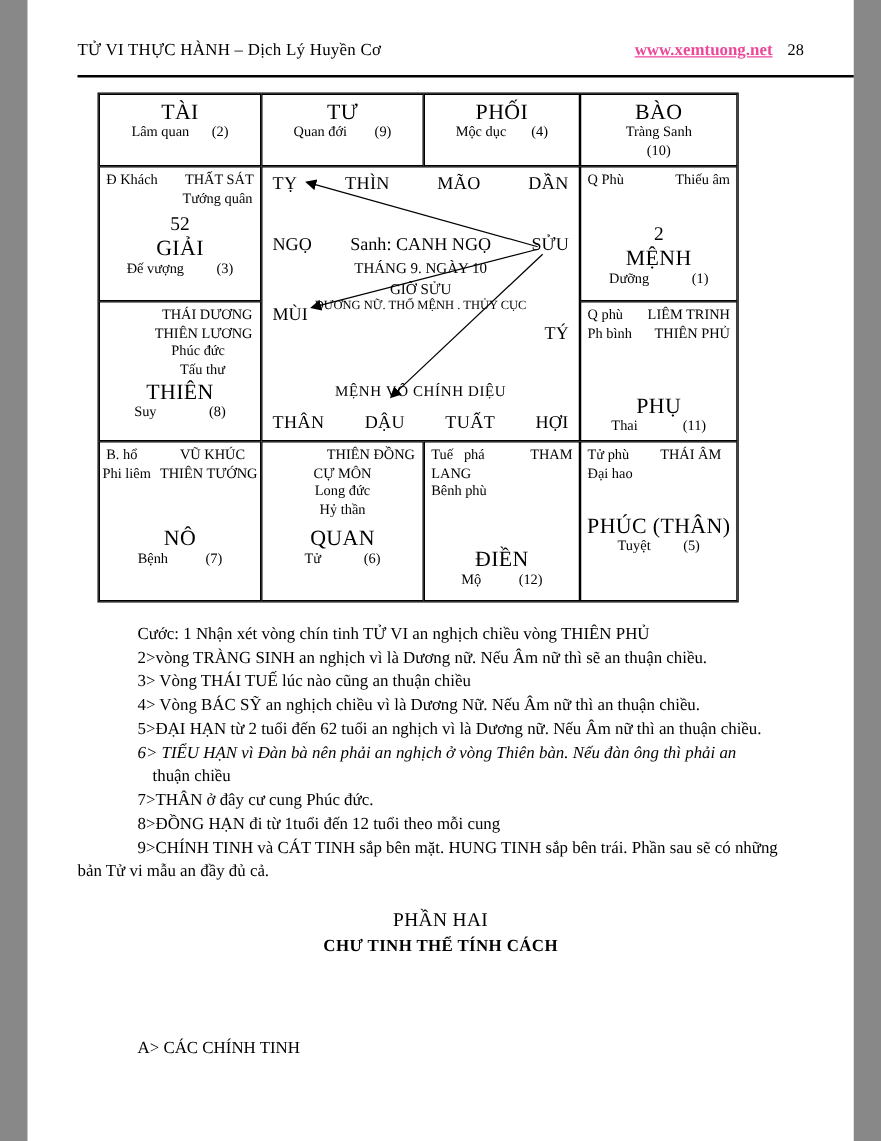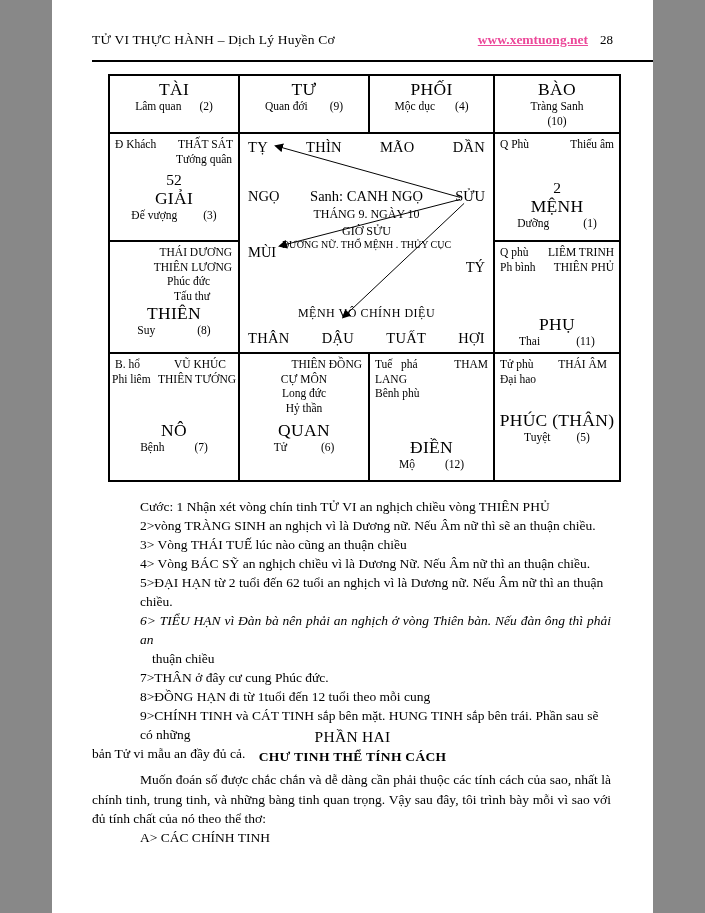--- a/index.html
+++ b/index.html
@@ -1,17 +1,17 @@
 <!DOCTYPE html>
 <html><head>
 <meta charset="utf-8">
 <style>
   html,body{margin:0;padding:0;background:#888;}
   .page{
-    position:relative; width:601px; height:913px; background:#ffffff;
+    position:relative; width:661px; height:913px; background:#ffffff;
     font-family:"Liberation Serif", serif; color:#000; margin:0 auto; overflow:hidden;
   }
   
   .header{position:absolute; left:40px; right:40px; top:32px; display:flex; align-items:baseline; font-size:13.5px;}
   .header .title{flex:1; letter-spacing:.2px;}
   .header .link{color:#ec4899; font-weight:bold; text-decoration:underline; font-size:13.5px;}
   .header .pnum{margin-left:12px; font-size:13px;}
   .hrule{position:absolute; left:40px; width:622px; top:60px; height:2px; background:#000;}
 
   
@@ -259,16 +259,15 @@
     <div class="note-ind note-just">6&gt; TIỂU HẠN vì Đàn bà nên phải an nghịch ở vòng Thiên bàn. Nếu đàn ông thì phải an</div>
     <div class="note-hang">thuận chiều</div>
     <div class="note-ind">7&gt;THÂN ở đây cư cung Phúc đức.</div>
     <div class="note-ind">8&gt;ĐỒNG HẠN đi từ 1tuổi đến 12 tuổi theo mỗi cung</div>
     <div class="note-ind">9&gt;CHÍNH TINH và CÁT TINH sắp bên mặt. HUNG TINH sắp bên trái. Phần sau sẽ có những</div>
     <div>bản Tử vi mẫu an đầy đủ cả.</div>
   </div>
 
   <div class="s2-title">PHẦN HAI</div>
   <div class="s2-sub">CHƯ TINH THỂ TÍNH CÁCH</div>
-  <div class="s2-para">Muốn đoán số được chắc chắn và dễ dàng cần phải thuộc các tính cách của sao, nhất là chính tinh, trung tinh, và những bàng tinh quan trọng. Vậy sau đây, tôi trình bày mỗi vì sao với đủ tính chất của nó theo thể thơ:</div>
   <div class="s2-item">A&gt; CÁC CHÍNH TINH</div>
 
 </div>
 
 </body></html>

